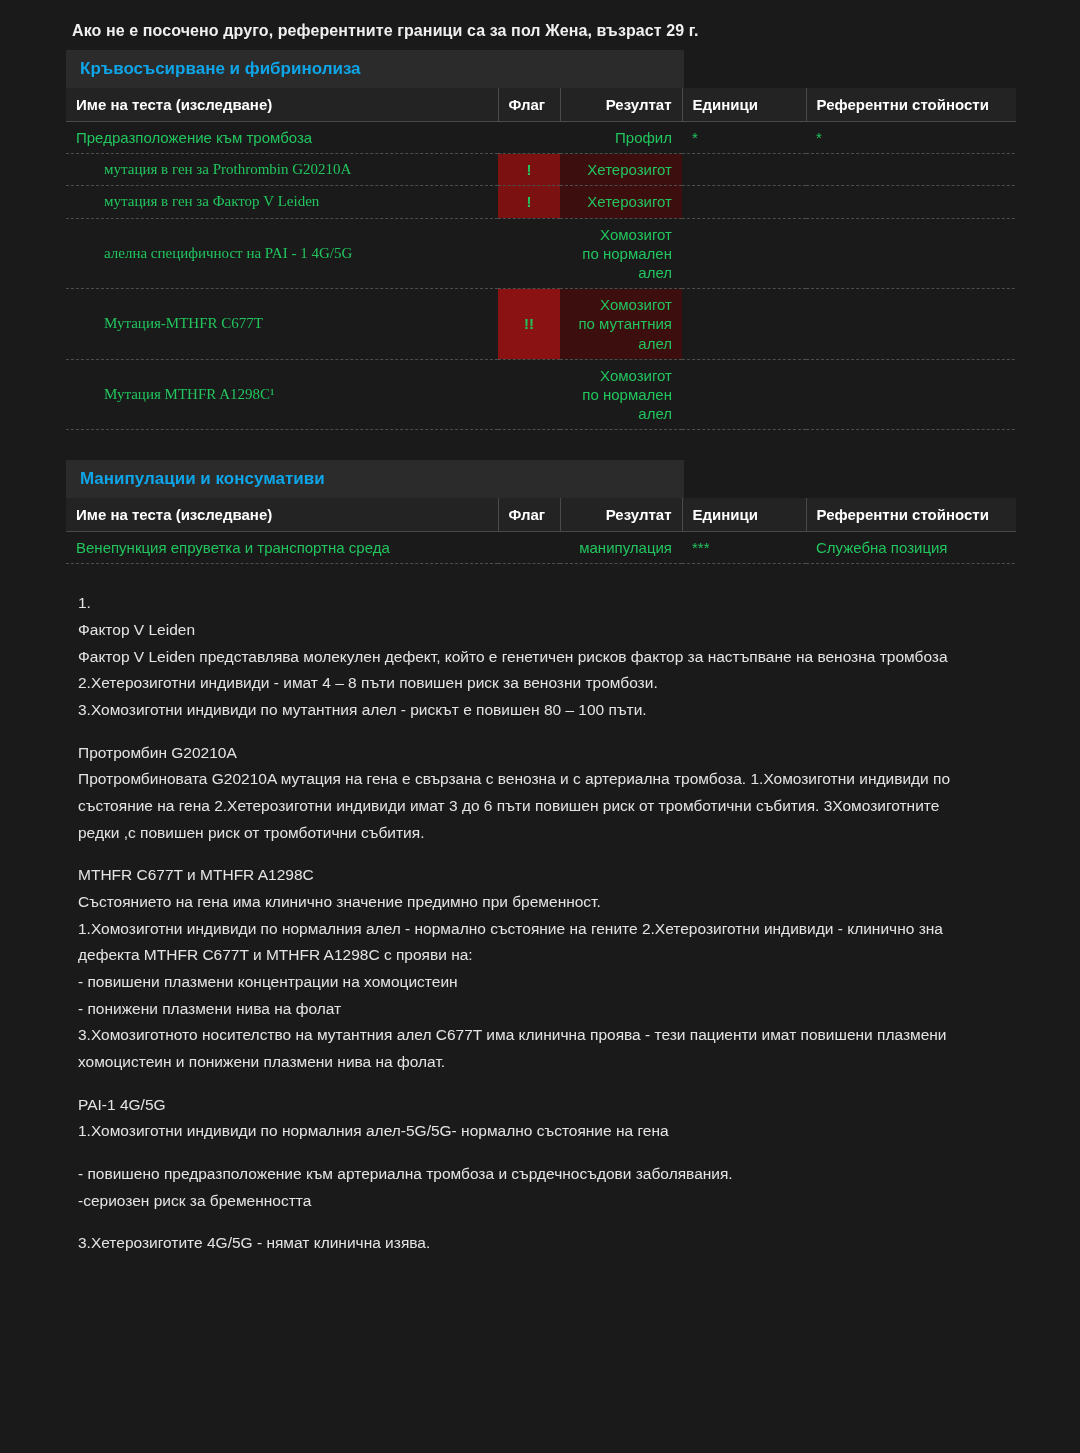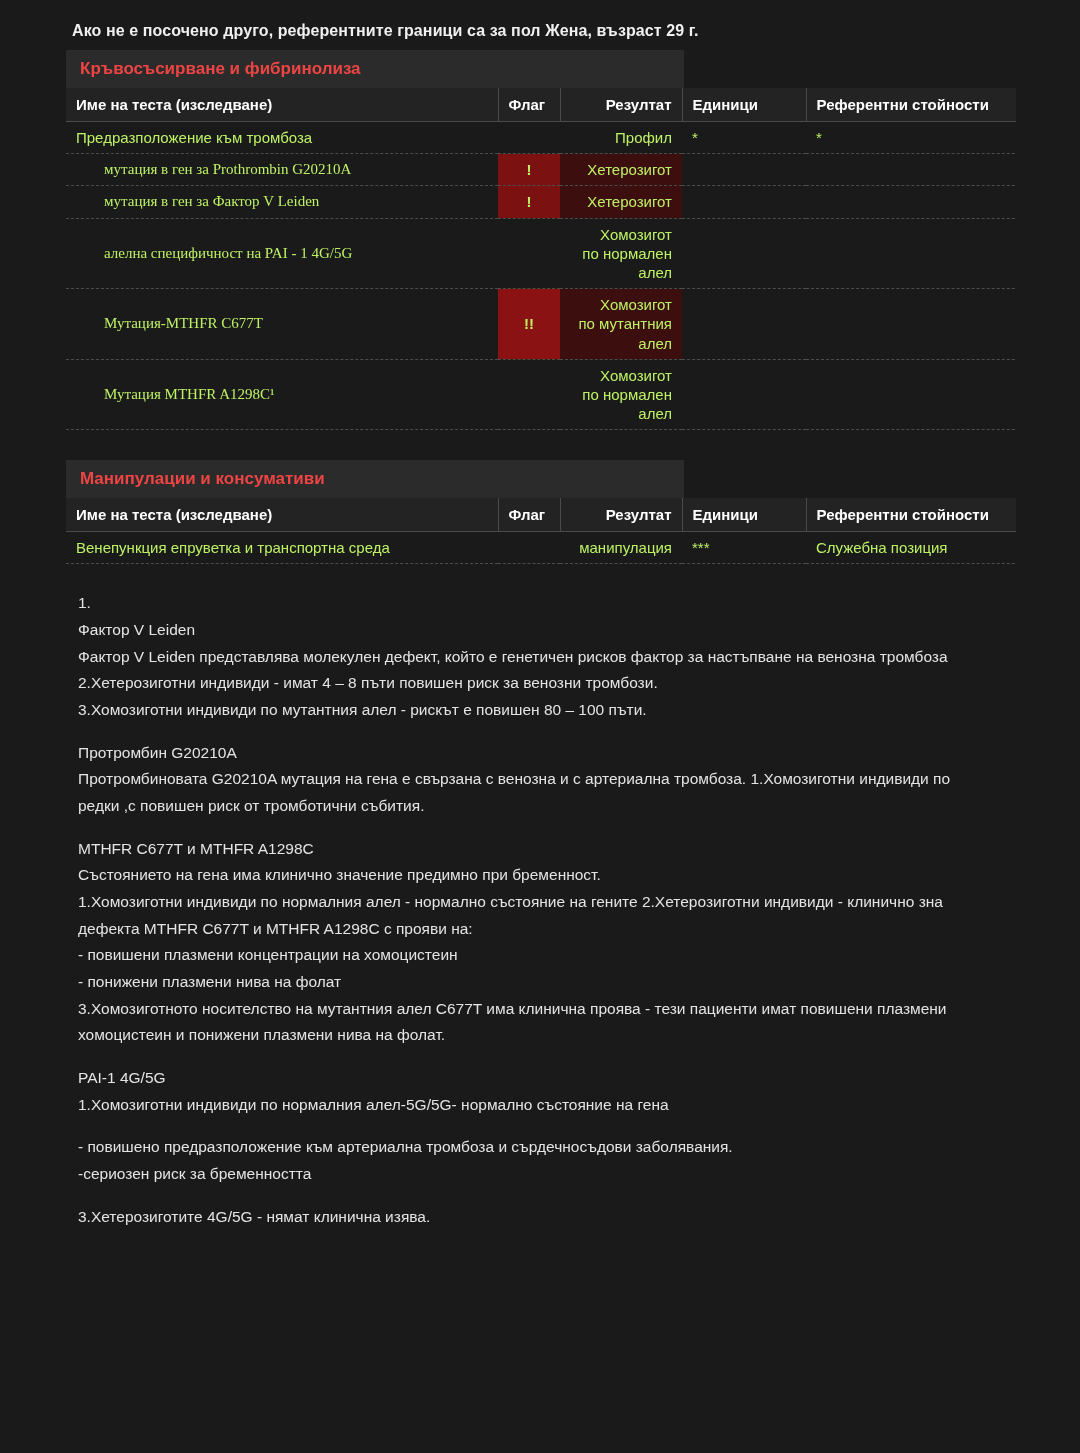--- a/index.html
+++ b/index.html
@@ -23,21 +23,21 @@
     font-weight: bold;
     color: #f0f0f0;
     padding: 22px 0 10px 72px;
     letter-spacing: 0.1px;
   }
   .section {
     margin: 0;
   }
   .section-title {
     background: #2b2b2b;
-    color: #ef4444;
+    color: #0ea5e9;
     font-size: 17px;
     font-weight: bold;
     padding: 9px 0 9px 14px;
     width: 618px;
     margin-left: 66px;
     box-sizing: border-box;
   }
   table.results {
     border-collapse: collapse;
     width: 1014px;
@@ -59,21 +59,21 @@
     text-align: left;
     border-bottom: 1px solid #4a4a4a;
     border-right: 1px solid #4a4a4a;
     white-space: nowrap;
   }
   table.results thead th.num { text-align: right; }
   table.results thead th:last-child { border-right: none; }
 
   table.results tbody td {
     font-size: 15px;
-    color: #bef264;
+    color: #22c55e;
     padding: 6px 10px;
     vertical-align: middle;
     border-bottom: 1px dashed #4d4d4d;
     line-height: 1.28;
   }
   td.name   { text-align: left; }
   td.name.indent { padding-left: 38px; font-family: Liberation Serif, serif; }
   td.flag   { text-align: center; font-weight: bold; color: #ffffff; }
   td.res    { text-align: right; }
   td.unit   { text-align: left; }
@@ -210,20 +210,21 @@
 
   <div class="notes" id="notes-host">
       <p>1.</p>
       <p>Фактор V Leiden</p>
       <p>Фактор V Leiden представлява молекулен дефект, който е генетичен рисков фактор за настъпване на венозна тромбоза</p>
       <p>2.Хетерозиготни индивиди - имат 4 – 8 пъти повишен риск за венозни тромбози.</p>
       <p>3.Хомозиготни индивиди по мутантния алел - рискът е повишен 80 – 100 пъти.</p>
       <div class="blank"></div>
       <p>Протромбин G20210A</p>
       <p>Протромбиновата G20210A мутация на гена е свързана с венозна и с артериална тромбоза. 1.Хомозиготни индивиди по</p>
+      <p>състояние на гена 2.Хетерозиготни индивиди имат 3 до 6 пъти повишен риск от тромботични събития. 3Хомозиготните</p>
       <p>редки ,с повишен риск от тромботични събития.</p>
       <div class="blank"></div>
       <p>MTHFR C677T и MTHFR A1298C</p>
       <p>Състоянието на гена има клинично значение предимно при бременност.</p>
       <p>1.Хомозиготни индивиди по нормалния алел - нормално състояние на гените 2.Хетерозиготни индивиди - клинично зна</p>
       <p>дефекта MTHFR C677T и MTHFR A1298C с прояви на:</p>
       <p>- повишени плазмени концентрации на хомоцистеин</p>
       <p>- понижени плазмени нива на фолат</p>
       <p>3.Хомозиготното носителство на мутантния алел C677T има клинична проява - тези пациенти имат повишени плазмени</p>
       <p>хомоцистеин и понижени плазмени нива на фолат.</p>

